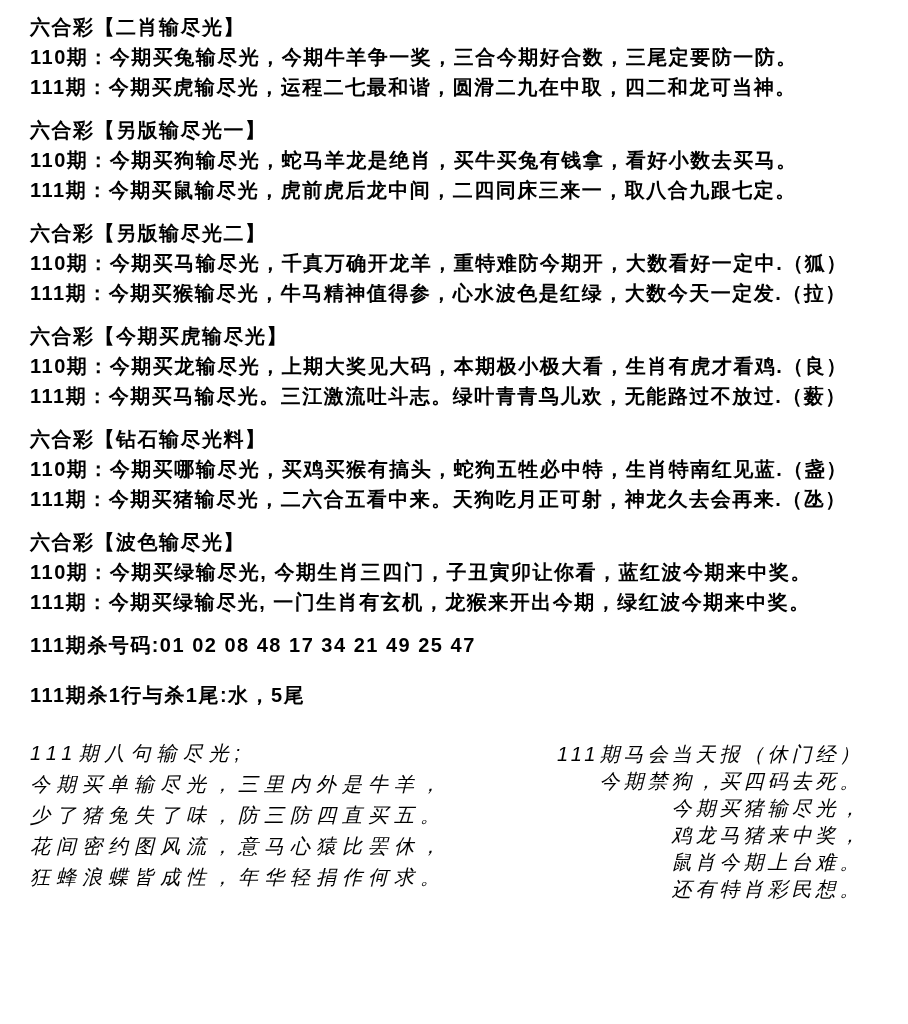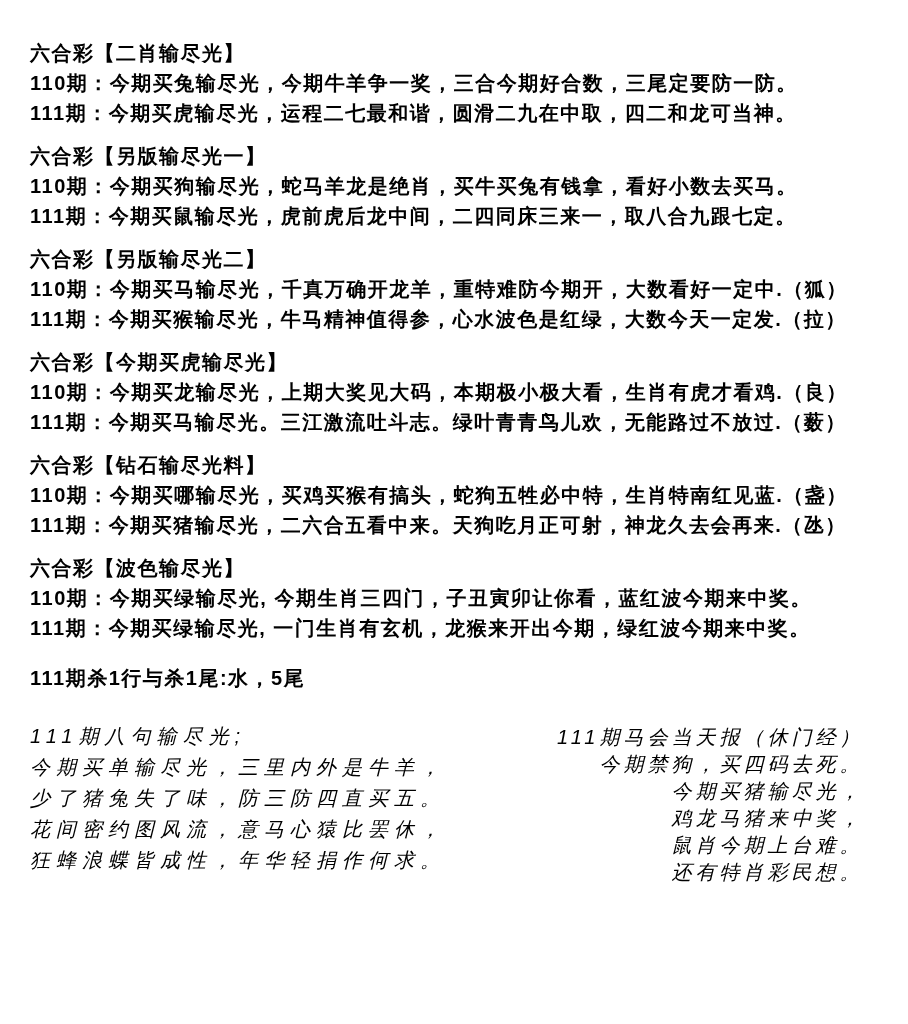--- a/index.html
+++ b/index.html
@@ -5,21 +5,21 @@
   html, body { margin: 0; padding: 0; }
   .page {
     position: relative;
     width: 908px;
     height: 1024px;
     background: #ffffff;
     color: #000000;
     font-family: "Liberation Sans", sans-serif;
     overflow: hidden;
     box-sizing: border-box;
-    padding: 38px 0 0 30px;
+    padding: 12px 0 0 30px;
   }
   .section { margin-bottom: 13px; }
   .section-title,
   .section-line {
     font-size: 20px;
     font-weight: 700;
     line-height: 30px;
     letter-spacing: 1.5px;
     white-space: pre;
   }
@@ -93,20 +93,21 @@
     <div class="section-line">110期：今期买哪输尽光，买鸡买猴有搞头，蛇狗五牲必中特，生肖特南红见蓝.（盏）</div>
     <div class="section-line">111期：今期买猪输尽光，二六合五看中来。天狗吃月正可射，神龙久去会再来.（氹）</div>
   </div>
 
   <div class="section">
     <div class="section-title">六合彩【波色输尽光】</div>
     <div class="section-line">110期：今期买绿输尽光, 今期生肖三四门，子丑寅卯让你看，蓝红波今期来中奖。</div>
     <div class="section-line">111期：今期买绿输尽光, 一门生肖有玄机，龙猴来开出今期，绿红波今期来中奖。</div>
   </div>
 
+  <div class="kill-line kill-numbers">111期杀号码:01 02 08 48 17 34 21 49 25 47</div>
   <div class="kill-line kill-tail">111期杀1行与杀1尾:水，5尾</div>
 
   <div class="bottom-row">
     <div class="poem poem-left">
       <div class="poem-title">111期八句输尽光;</div>
       <div class="poem-line">今期买单输尽光，三里内外是牛羊，</div>
       <div class="poem-line">少了猪兔失了味，防三防四直买五。</div>
       <div class="poem-line">花间密约图风流，意马心猿比罢休，</div>
       <div class="poem-line">狂蜂浪蝶皆成性，年华轻捐作何求。</div>
     </div>

